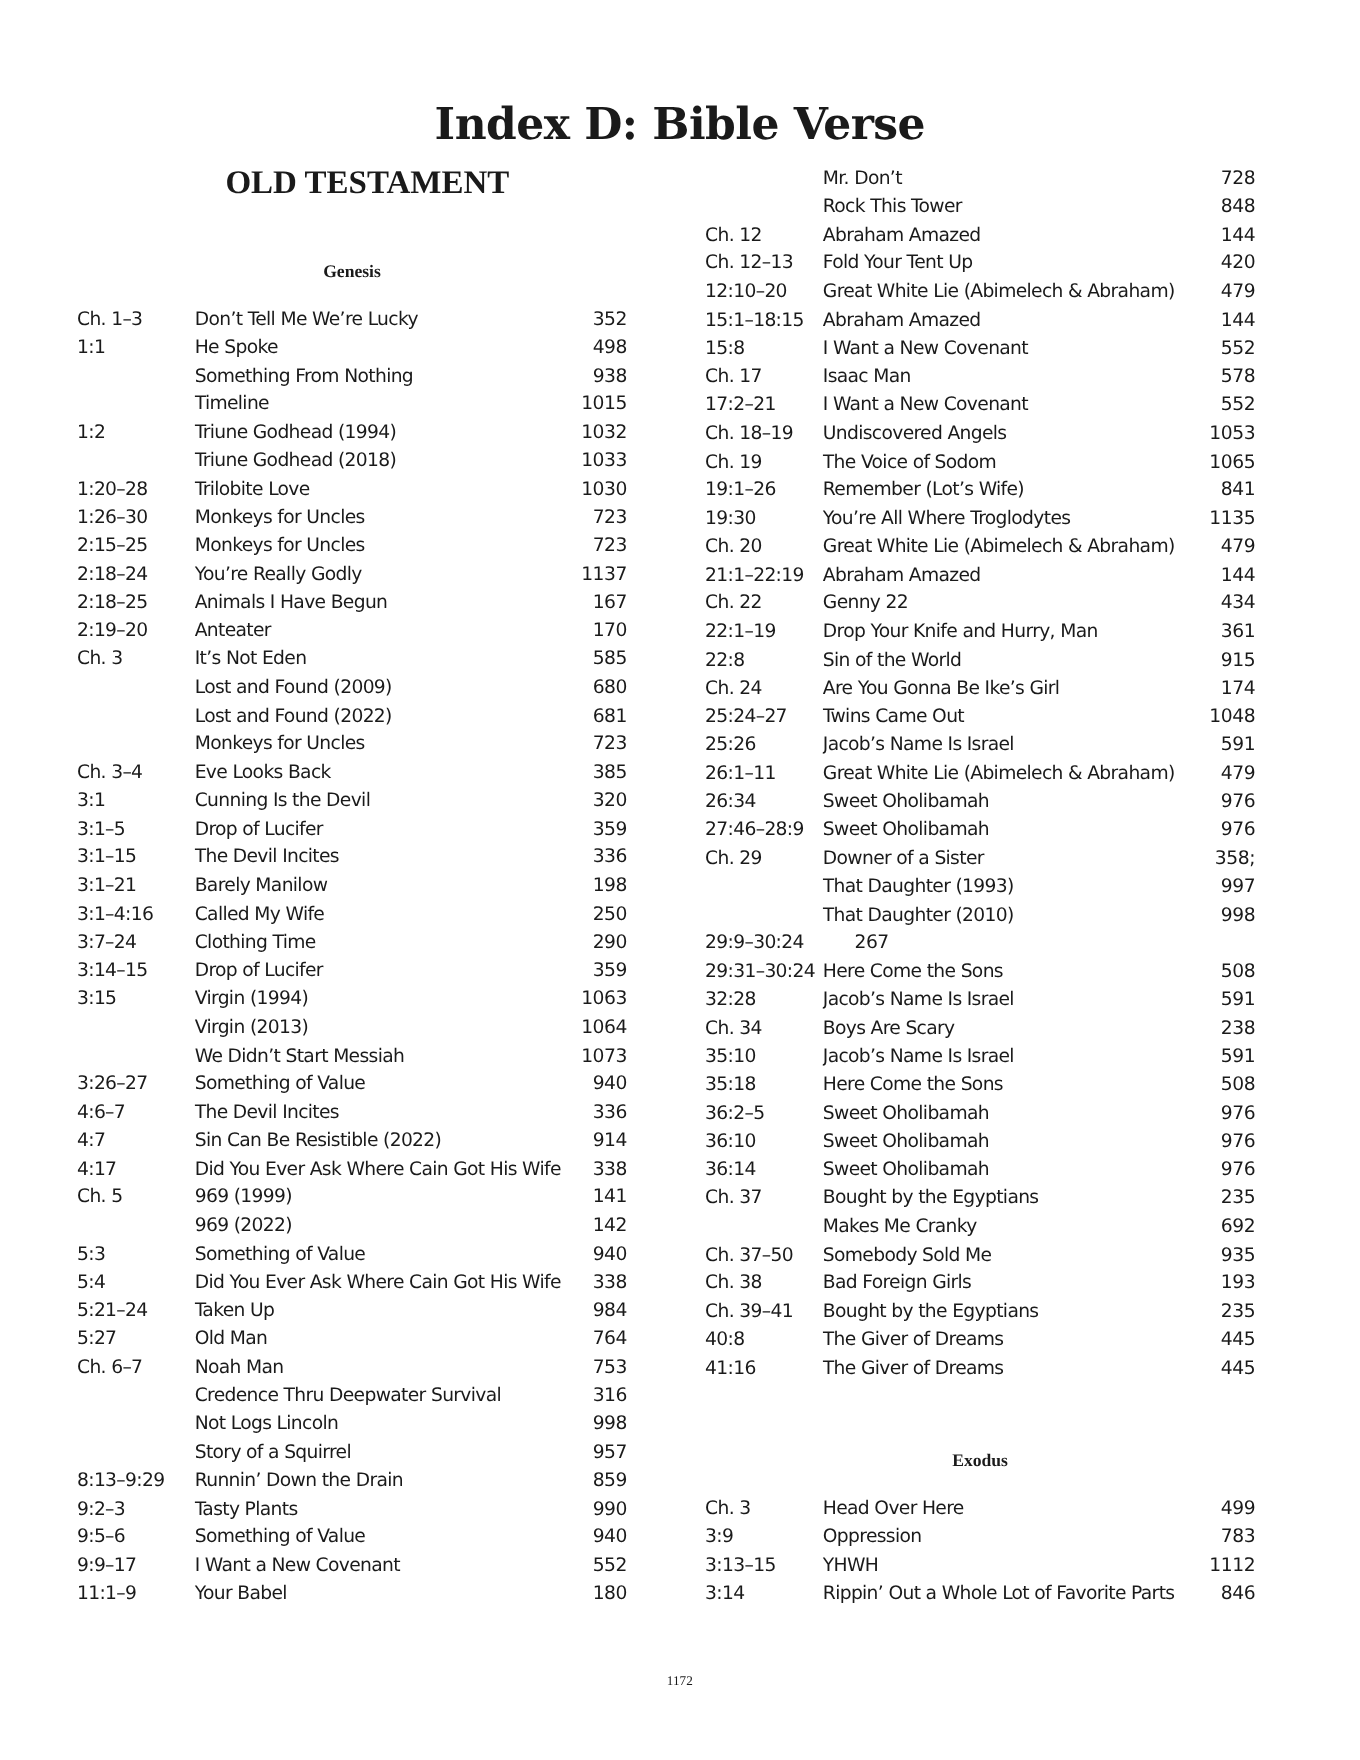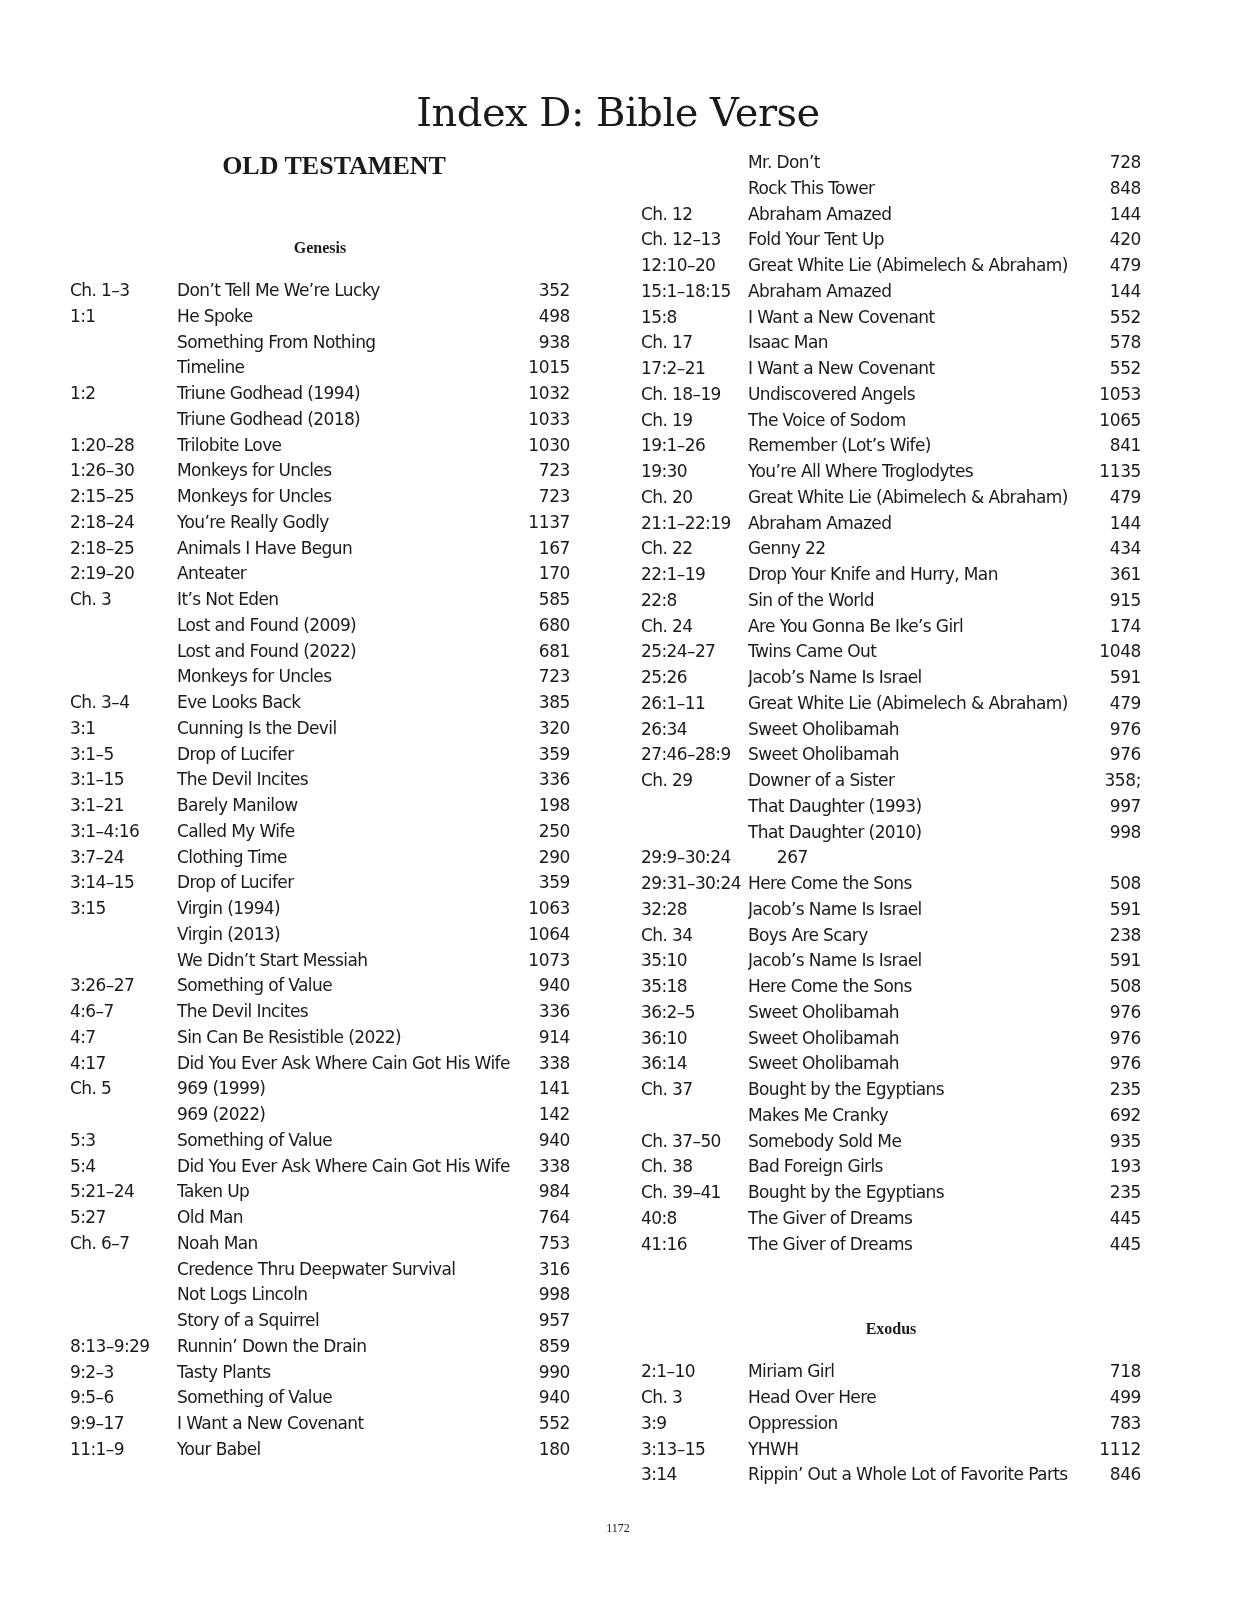--- a/index.html
+++ b/index.html
@@ -1,29 +1,29 @@
 <!DOCTYPE html>
 <html><head>
   <meta charset="utf-8">
   <style>
     html, body { margin: 0; padding: 0; background: #ffffff; }
     body { width: 1236px; height: 1600px; position: relative; overflow: hidden; color: #1a1a1a; }
     .page-title {
       position: absolute; left: 0; right: 0; top: 62px;
       text-align: center;
       font-family: "DejaVu Serif", "Liberation Serif", serif;
-      font-weight: normal; font-size: 40px; letter-spacing: -0.5px;
+      font-weight: bold; font-size: 40px; letter-spacing: -0.5px;
     }
     .col { position: absolute; top: 150px; }
     .col-left { left: 70px; width: 500px; }
     .col-right { left: 641px; width: 500px; }
     .section-heading {
       text-align: center;
       font-family: "Liberation Serif", serif; font-weight: bold;
-      font-size: 26px; height: 32px; line-height: 32px;
+      font-size: 30px; height: 32px; line-height: 32px;
     }
     .testament { margin-left: 28px; margin-top: 0px; }
     .spacer-testament { height: 44px; }
     .book-heading { height: 44px; line-height: 44px; font-size: 16px; }
     .entries { list-style: none; margin: 0; padding: 0; }
     .entry {
       display: flex; height: 25.75px; line-height: 25.75px;
       font-family: "DejaVu Sans", "Liberation Sans", sans-serif;
       font-size: 17px; white-space: nowrap;
     }
@@ -494,25 +494,20 @@
         <span class="ref">41:16</span>
         <span class="title">The Giver of Dreams</span>
         <span class="pg">445</span>
       </li>
     </ul>
   <div style="height:50px"></div>
   <div class="section-heading book-heading">Exodus</div>
   <div style="height:8px"></div>
   <ul class="entries">
       <li class="entry">
-        <span class="ref">2:1–10</span>
-        <span class="title">Miriam Girl</span>
-        <span class="pg">718</span>
-      </li>
-      <li class="entry">
         <span class="ref">Ch. 3</span>
         <span class="title">Head Over Here</span>
         <span class="pg">499</span>
       </li>
       <li class="entry">
         <span class="ref">3:9</span>
         <span class="title">Oppression</span>
         <span class="pg">783</span>
       </li>
       <li class="entry">

